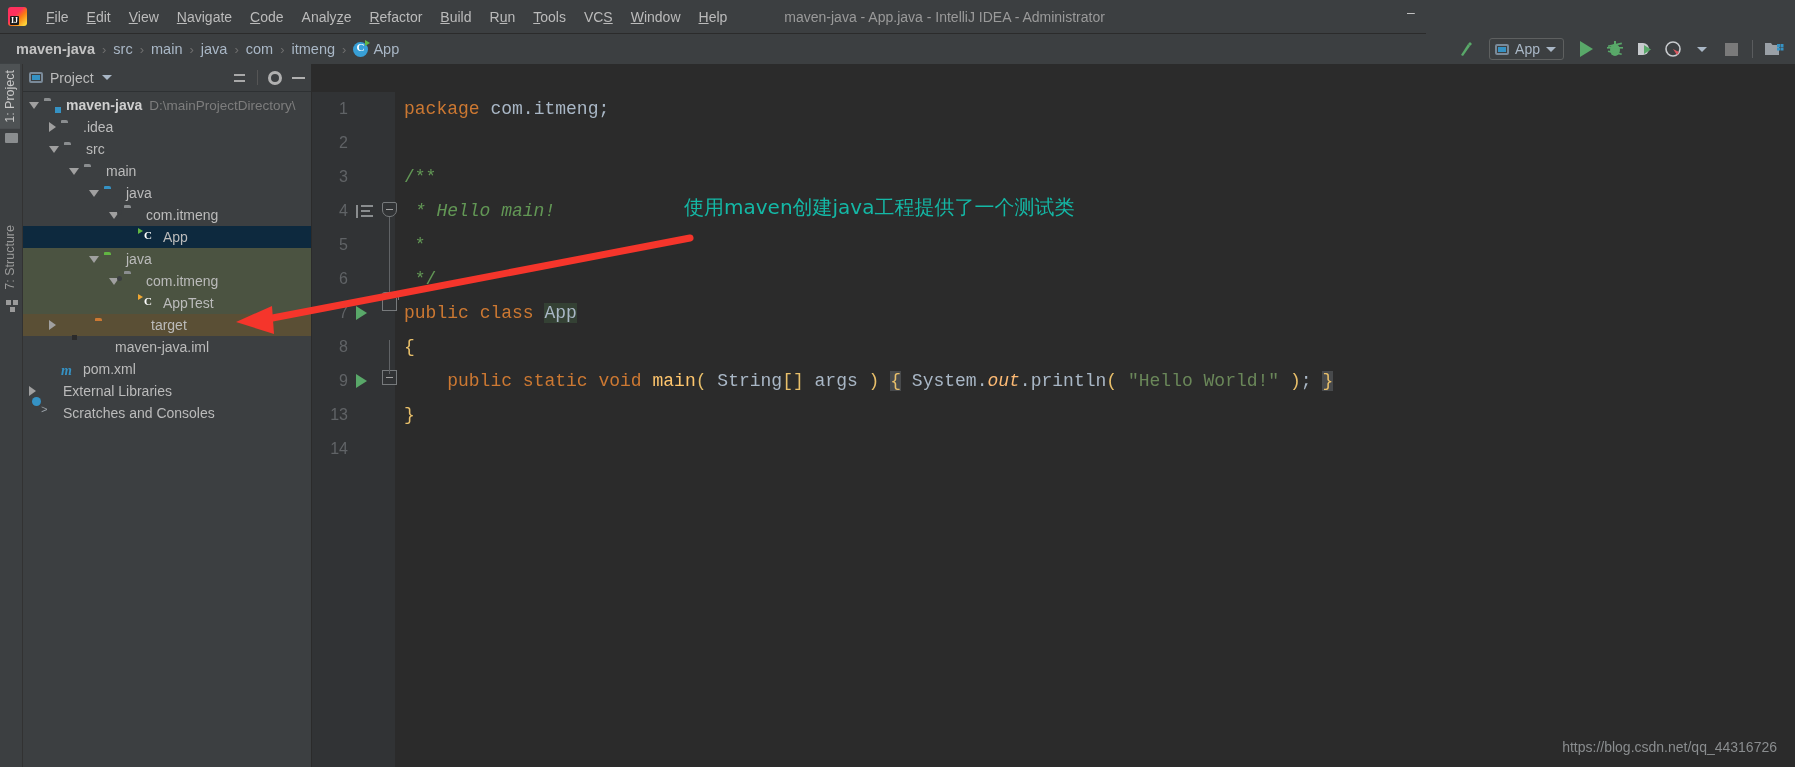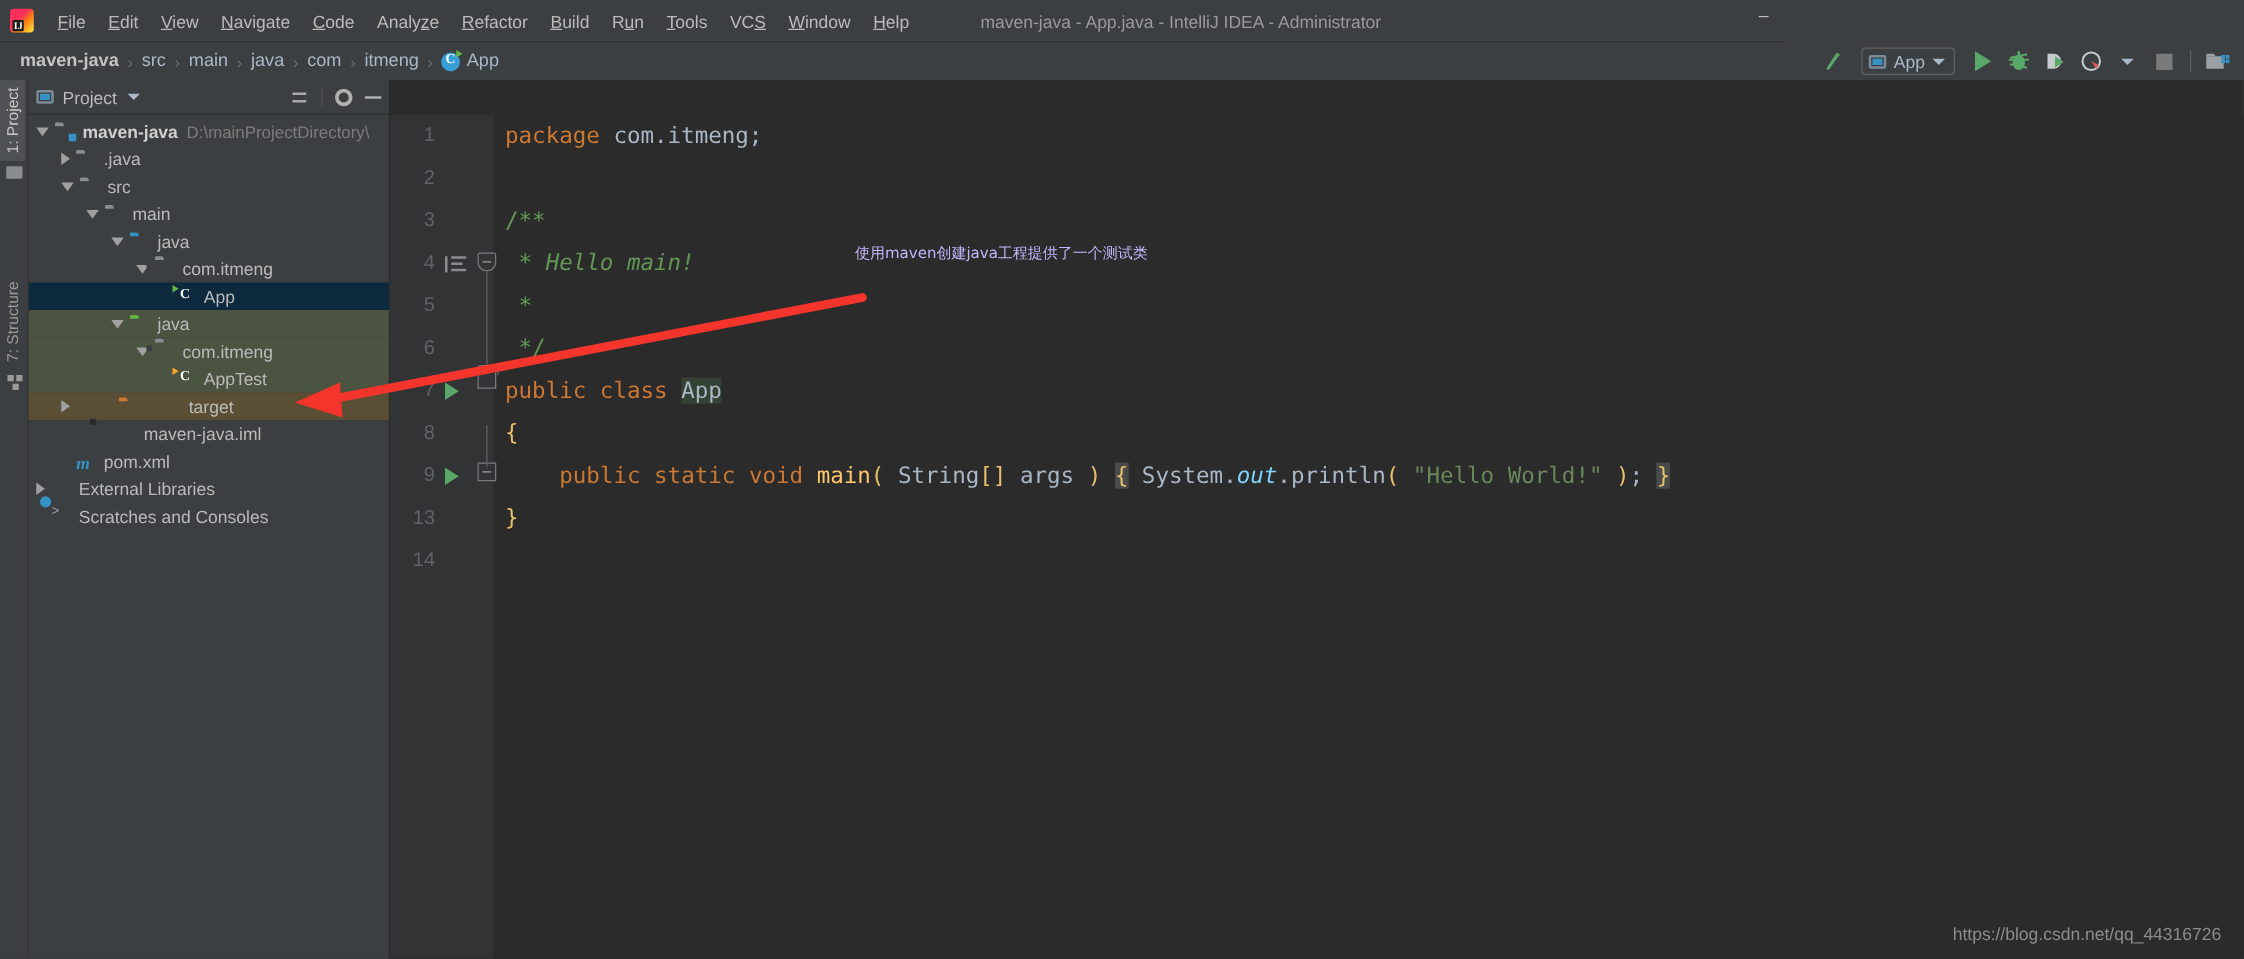--- a/index.html
+++ b/index.html
@@ -300,28 +300,28 @@
     position: absolute; left: 0; top: 0; right: 0; bottom: 0;
     font-family: "DejaVu Sans Mono", "Liberation Mono", monospace;
     font-size: 18px; line-height: 34px;
   }
   .cline { position: relative; height: 34px; white-space: pre; }
   .lnum {
     position: absolute; left: 0; width: 36px; text-align: right;
     color: #606366; font-size: 16px; font-family: "Liberation Sans", sans-serif;
     line-height: 34px;
   }
-  .ctext { position: absolute; left: 92px; line-height: 34px; }
+  .ctext { position: absolute; left: 92px; line-height: 34px; font-family: Liberation Mono, monospace; }
   
   .kw  { color: #cc7832; }
   .pln { color: #a9b7c6; }
   .cmt { color: #629755; font-style: italic; }
   .cmt2{ color: #629755; }
   .str { color: #6a8759; }
-  .fld { color: #7dd3fc; font-style: italic; }
+  .fld { color: #fdba74; font-style: italic; }
   .mth { color: #ffc66d; }
   .yel { color: #e8bf6a; }
   .hl-id { background: #344134; }
   .hl-grey { background: #484a4c; }
 
   
   .run-tri {
     position: absolute; width: 0; height: 0; border-top: 7px solid transparent;
     border-bottom: 7px solid transparent; border-left: 11px solid #59a869;
   }
@@ -349,21 +349,21 @@
     position:absolute; left:44px; width: 17px; height: 13px;
     background:
       linear-gradient(#8a8d8f,#8a8d8f) 0 0/2px 13px no-repeat,
       linear-gradient(#8a8d8f,#8a8d8f) 5px 0/12px 2px no-repeat,
       linear-gradient(#8a8d8f,#8a8d8f) 5px 5px/9px 2px no-repeat,
       linear-gradient(#8a8d8f,#8a8d8f) 5px 10px/12px 2px no-repeat;
   }
 
   
   .annot-text {
-    position: absolute; color: #c4b5fd; font-size: 12px;
+    position: absolute; color: #14b8a6; font-size: 20px;
     font-family: "DejaVu Sans", "Liberation Sans", sans-serif; white-space: nowrap;
   }
   .arrow-svg { position: absolute; left: 0; top: 0; pointer-events: none; }
   .watermark {
     position: absolute; right: 18px; bottom: 12px; color: #8a8d8f; font-size: 14px;
   }
 </style>
 </head>
 <body>
 
@@ -514,21 +514,21 @@
     <div class="tree" id="tree-root">
         <div class="tree-row" style="padding-left: 6px;">
           <span class="twisty open"></span>
           <span class="nodeicon"><span class="folder module"><span class="mod-badge"></span></span></span>
           <span class="node-label bold">maven-java</span>
           <span class="node-sub">D:\mainProjectDirectory\</span>
         </div>
         <div class="tree-row" style="padding-left: 26px;">
           <span class="twisty closed"></span>
           <span class="nodeicon"><span class="folder"></span></span>
-          <span class="node-label">.java</span>
+          <span class="node-label">.idea</span>
         </div>
         <div class="tree-row" style="padding-left: 26px;">
           <span class="twisty open"></span>
           <span class="nodeicon"><span class="folder"></span></span>
           <span class="node-label">src</span>
         </div>
         <div class="tree-row" style="padding-left: 46px;">
           <span class="twisty open"></span>
           <span class="nodeicon"><span class="folder"></span></span>
           <span class="node-label">main</span>

